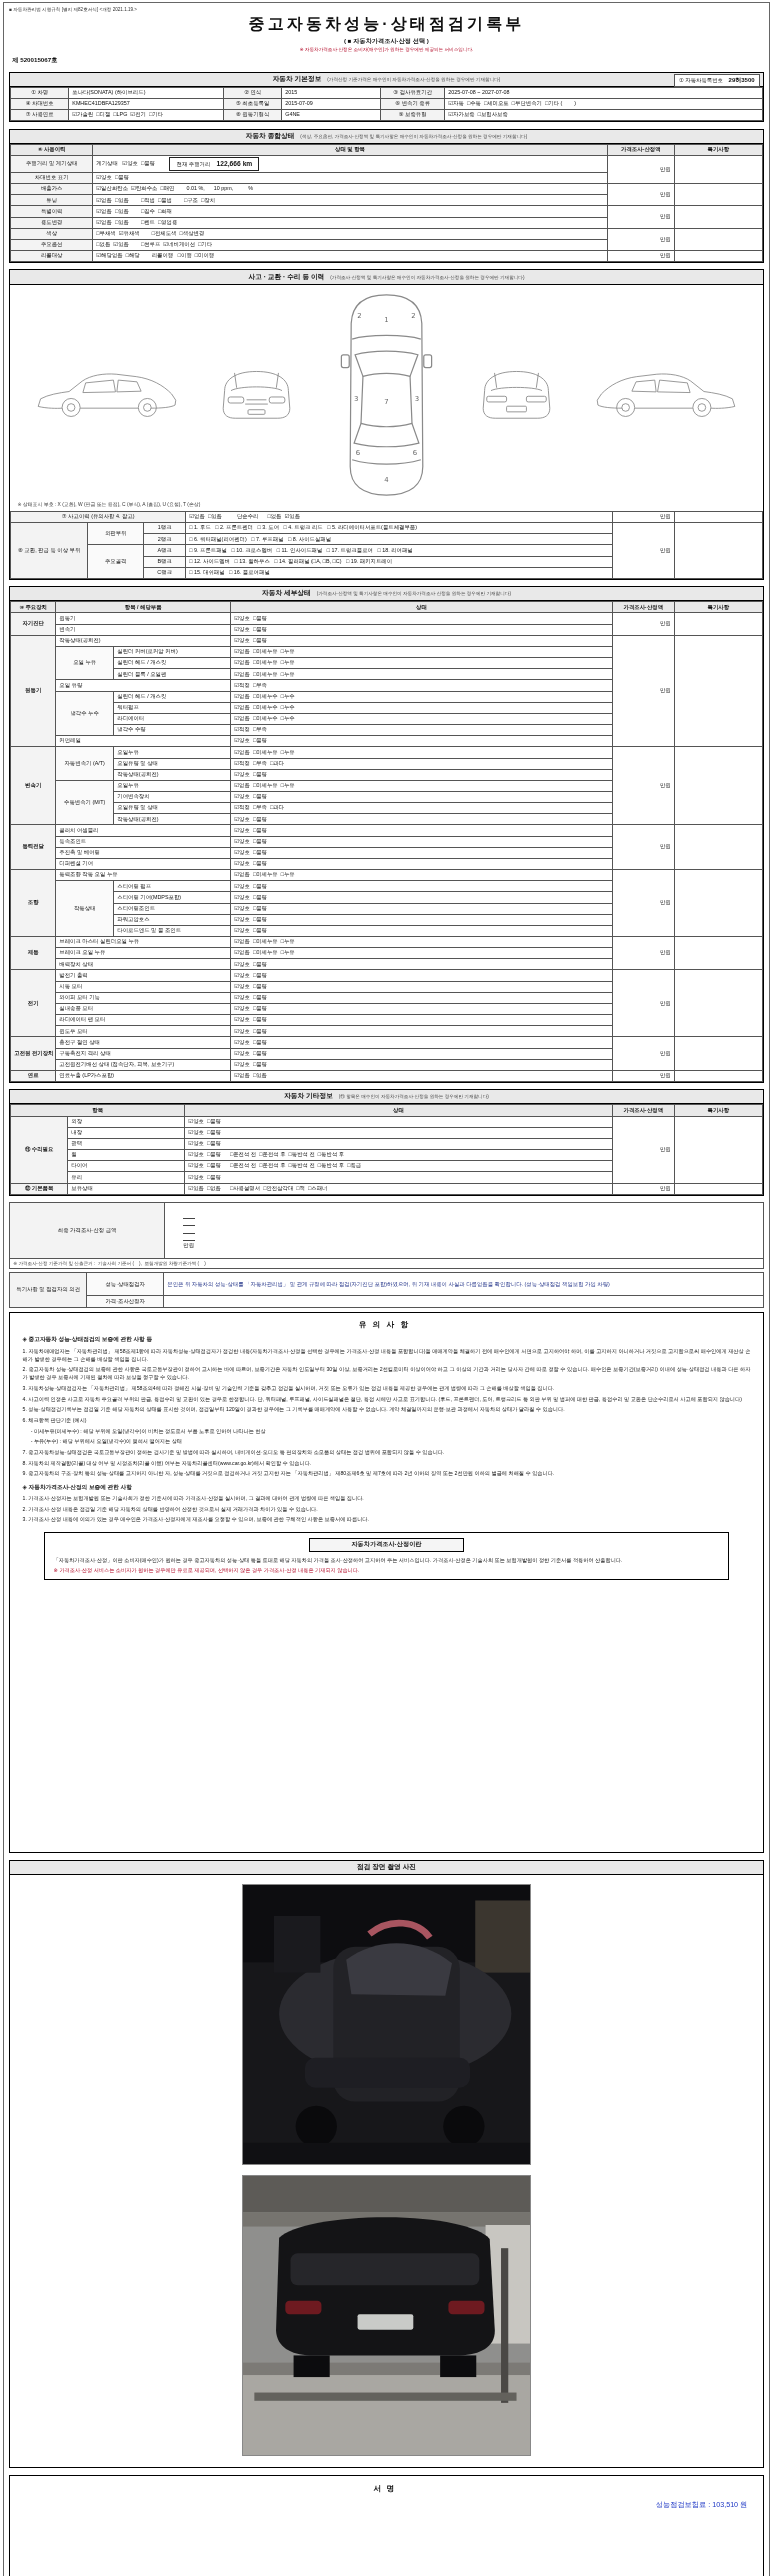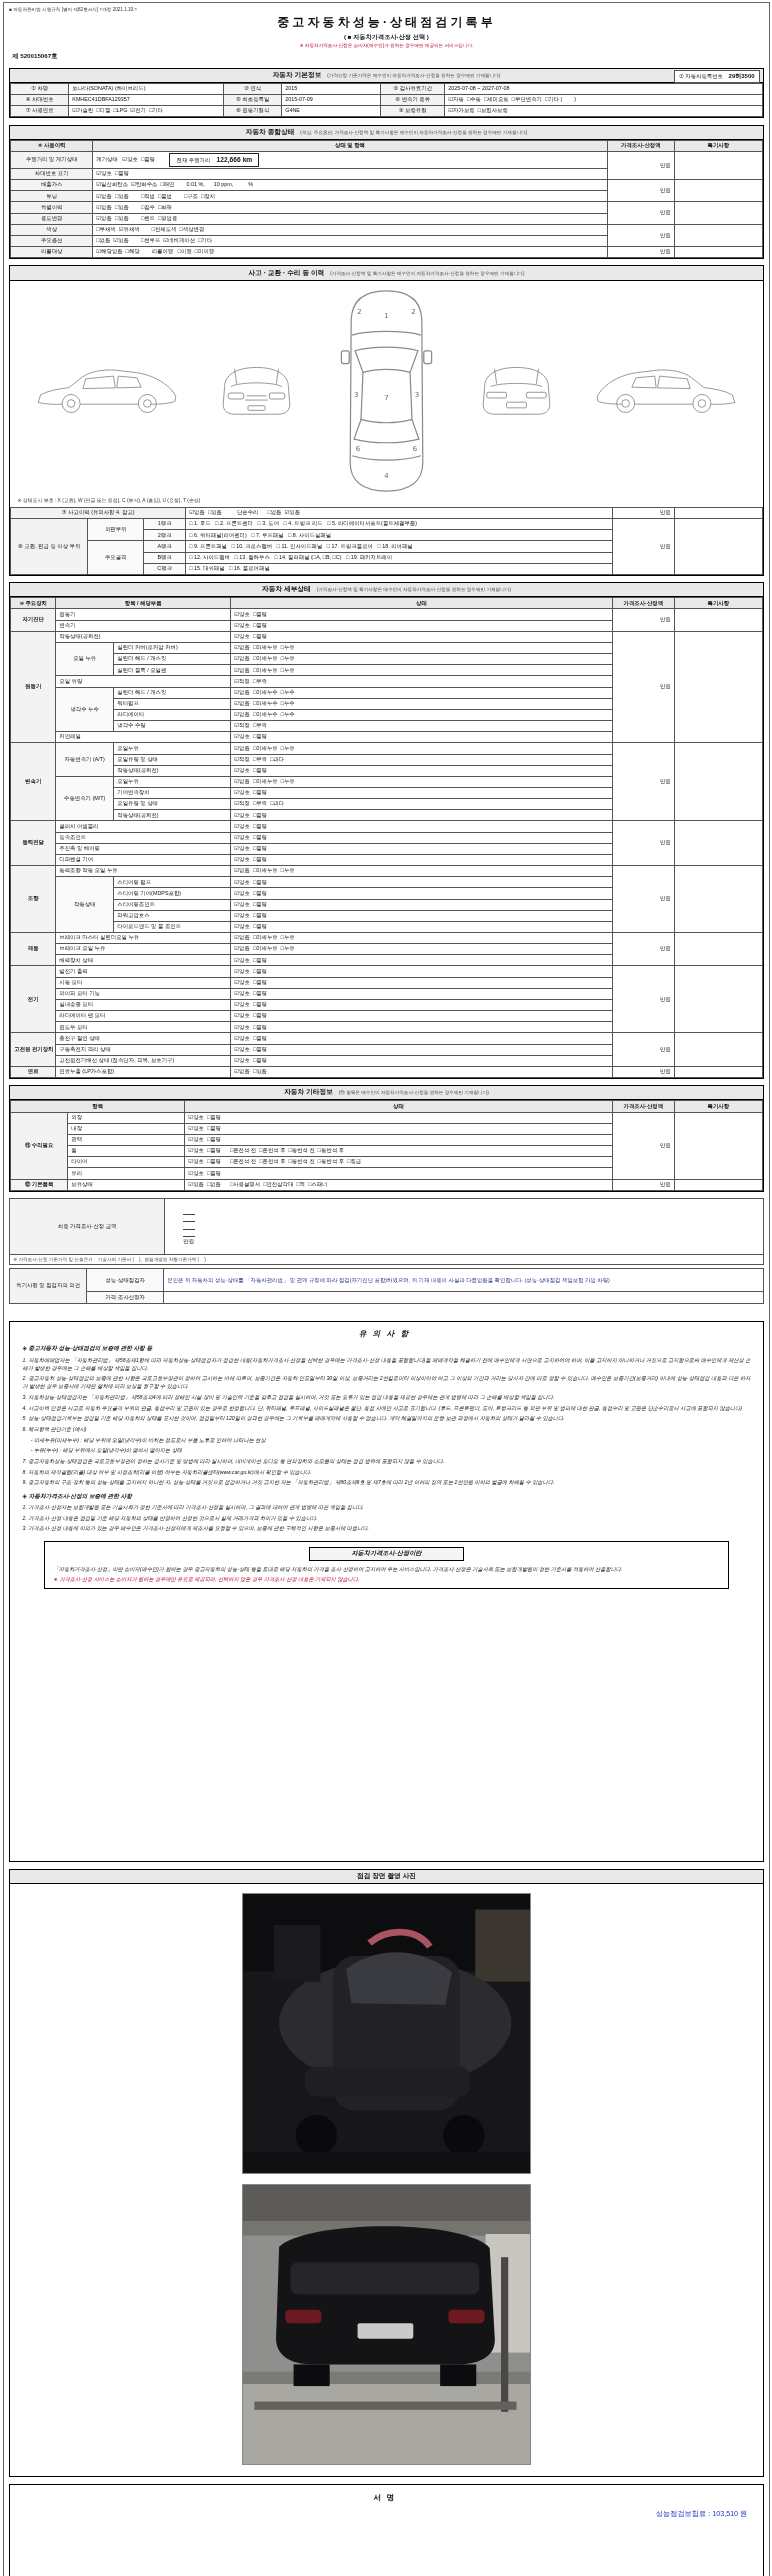--- a/index.html
+++ b/index.html
@@ -1,40 +1,40 @@
 <!DOCTYPE html>
 <html style="font-size:8.2px"><head>
 <meta charset="utf-8">
 <style>
   *{box-sizing:border-box;margin:0;padding:0}
   body{width:773px;min-height:2576px;background:#fff;font-family:"Liberation Sans","DejaVu Sans",sans-serif;color:#101010;}
   .sheet{width:767px;margin:2.1px auto 0;border:0.5px solid #666;padding:3.1px 5.2px 9.3px;background:#fff;min-height:2570px;}
   .form-ref{font-size:4.6px;color:#333;margin:1px 0 2.1px;}
-  .title{text-align:center;font-size:12px;font-weight:bold;letter-spacing:3.1px;margin-top:1px;}
+  .title{text-align:center;font-size:16px;font-weight:bold;letter-spacing:3.1px;margin-top:1px;}
   .t-sub{text-align:center;font-size:6.2px;font-weight:bold;margin-top:2.1px;}
   .t-note{text-align:center;font-size:4.6px;color:#b00020;margin-top:1px;}
   .doc-no{font-size:6.2px;font-weight:bold;margin:4.1px 0 0 3.1px;}
   section.box{border:0.8px solid #000;margin-top:6.2px;background:#fff;}
   .sec-bar{position:relative;background:#e9e9e9;border-bottom:0.7px solid #000;text-align:center;padding:2.1px 3.1px;font-size:6.7px;font-weight:bold;}
   .sec-note{font-weight:normal;font-size:4.6px;color:#444;margin-left:4.1px;}
   .reg{position:absolute;right:3.1px;top:1px;font-size:5.4px;font-weight:normal;border:0.5px solid #555;background:#fff;padding:1px 4.1px;}
   .reg b{margin-left:4.1px;font-size:6px;}
   table.grid{width:100%;border-collapse:collapse;table-layout:fixed;}
   .grid th,.grid td{border:0.5px solid #555;font-size:5.4px;padding:1.3px 3.1px;line-height:1.4;text-align:left;vertical-align:middle;overflow:hidden;white-space:pre;font-weight:normal;}
   .grid .lbl{background:#f3f3f3;text-align:center;}
   .grid .grp{background:#f3f3f3;text-align:center;font-weight:bold;}
   .grid .sub{background:#fafafa;text-align:center;}
   .grid .hd{background:#e9e9e9;text-align:center;font-weight:bold;}
   .grid .price{text-align:right;color:#222;}
   .grid .wrap{white-space:normal;}
   .odbox{display:inline-block;border:0.6px solid #222;margin-left:14.4px;padding:1px 6.2px;font-size:5.4px;vertical-align:middle;}
   .odbox b{font-size:6.7px;margin-left:6.2px;}
   .diagram-row{display:flex;align-items:center;justify-content:space-around;padding:7.2px 6.2px 2.1px;}
   .legend{font-size:4.9px;color:#333;padding:1px 7.2px 4.1px;}
-  .notice-box{border:0.8px solid #000;margin-top:17px;padding:7.2px 12.4px 9.3px;min-height:541px;font-style:italic;}
+  .notice-box{border:0.8px solid #000;margin-top:4px;padding:7.2px 12.4px 9.3px;min-height:541px;}
   .notice-title{text-align:center;font-weight:bold;font-size:7.7px;letter-spacing:6.2px;margin-bottom:6.2px;}
   .n-head{font-weight:bold;font-size:5.7px;margin:6.2px 0 2.1px;}
   .n-item{font-size:5.2px;line-height:1.55;margin:2.6px 0;text-align:justify;white-space:normal;}
   .n-sub{margin-left:8.2px;}
   .info-box{border:0.7px solid #000;margin:8.2px auto 0;width:94%;padding:5.2px 8.2px;}
   .info-title{text-align:center;font-weight:bold;font-size:6.2px;border:0.6px solid #000;width:155px;margin:0 auto 4.1px;padding:1.5px 0;background:#f5f5f5;}
   .info-body{font-size:5.2px;line-height:1.55;}
   .red{color:#b00020;font-size:5.2px;margin-top:3.1px;}
   .photo-box{border:0.8px solid #000;margin-top:7.2px;padding-bottom:11.3px;}
   .photo{width:289px;height:281px;margin:9.3px auto 0;border:0.5px solid #888;overflow:hidden;background:#111;}

